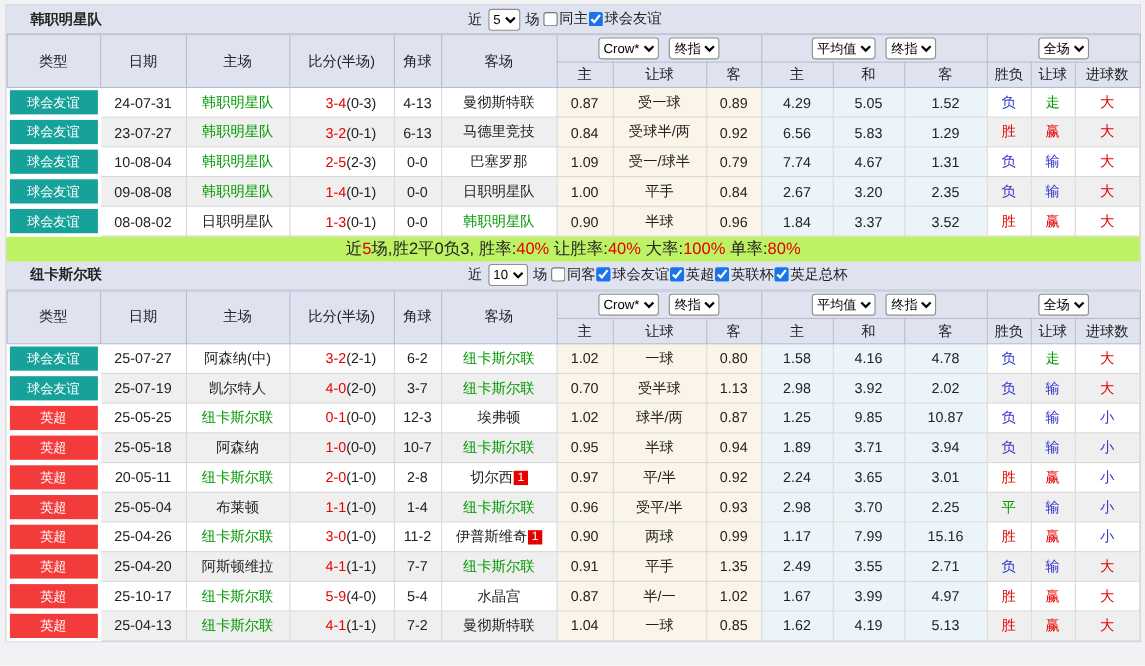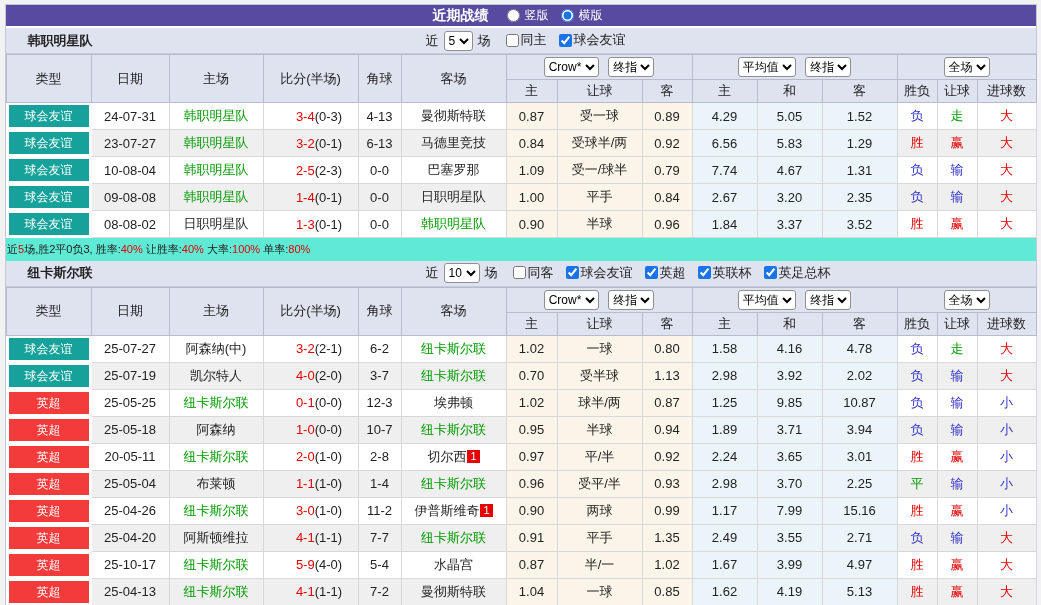--- a/index.html
+++ b/index.html
@@ -44,21 +44,21 @@
   }
   .team-name { font-weight: bold; font-size: 13px; margin-left: 22px; }
   .filters {
     position: absolute;
     left: 420px;
     display: flex;
     align-items: center;
     gap: 3px;
     font-size: 13px;
   }
-  .filters label { display: inline-flex; align-items: center; margin-left: 12px; cursor: pointer; }
+  .filters label { display: inline-flex; align-items: center; margin-left: 0; cursor: pointer; }
   select {
     font-family: inherit;
     font-size: 12px;
     height: 20px;
     border: 1px solid #8f8f8f;
     border-radius: 3px;
     background: #fff;
     margin: 0 2px;
   }
   
@@ -98,41 +98,31 @@
   .blue  { color: var(--blue); }
   .score-main { color: var(--red); margin-left: 17px; }
   .rcard {
     display: inline-block; background: var(--red); color: #fff;
     font-size: 11px; line-height: 13px; padding: 0 3px; margin-left: 1px;
     vertical-align: 1px;
   }
   tfoot td.summary {
     border-top: 1px solid var(--border);
     height: 23px;
-    font-size: 11px;
-    text-align: left;
-    background: #5eead4;
+    font-size: 15px;
+    text-align: center;
+    background: #bef264;
   }
   tfoot td.summary .red { color: var(--red); }
 </style>
 </head>
 <body>
 
 <div class="page">
 
-  <div class="title-bar">
-    <span class="title">近期战绩</span>
-    <span><label>
-          <input type="radio" name="layout" style="">
-          <span>竖版</span>
-        </label><label>
-          <input type="radio" name="layout" checked="" style="">
-          <span>横版</span>
-        </label></span>
-  </div>
 
   <div class="section">
     <div class="filter-row">
       <span class="team-name">韩职明星队</span>
       <span class="filters">
         <span>近</span>
         <select>
           <option>5</option>
         </select>
         <span>场</span>

